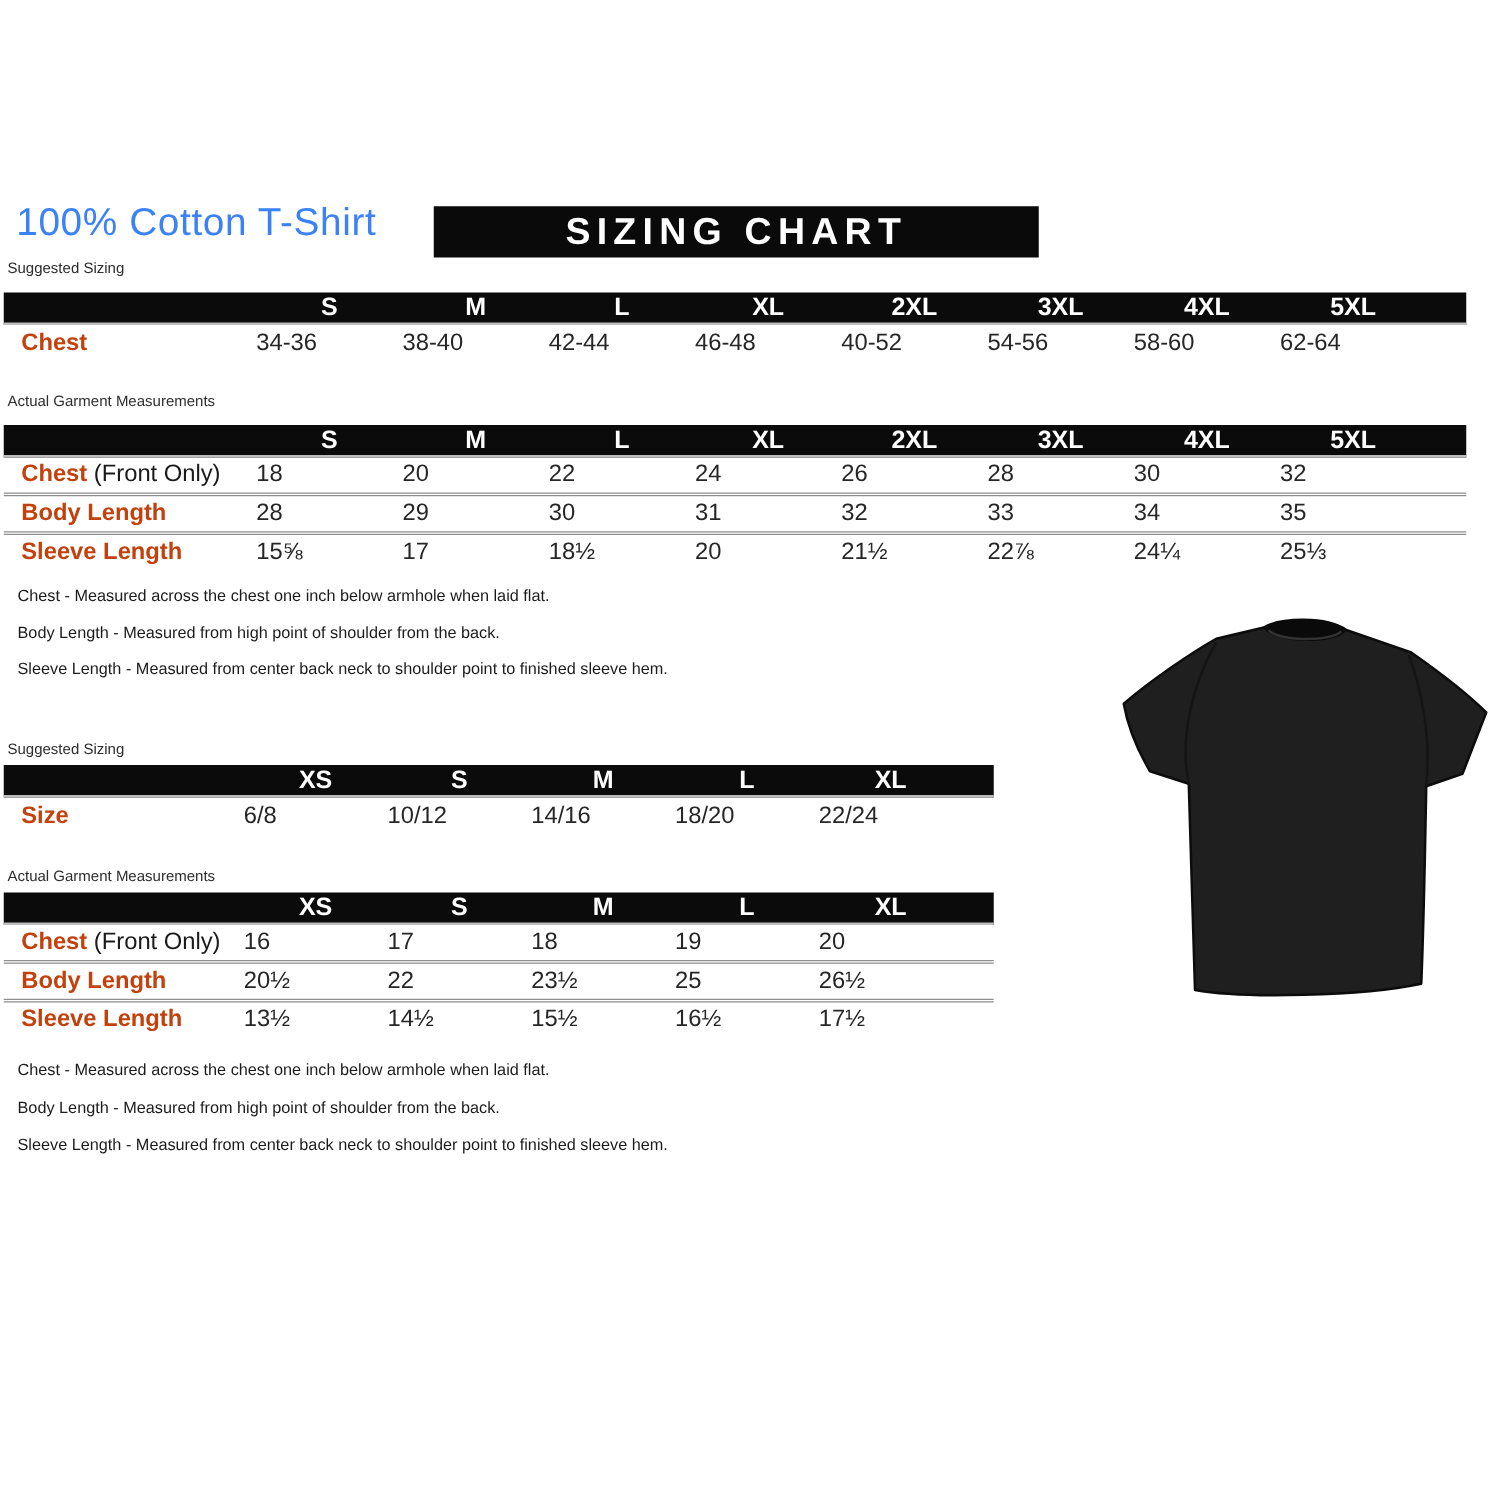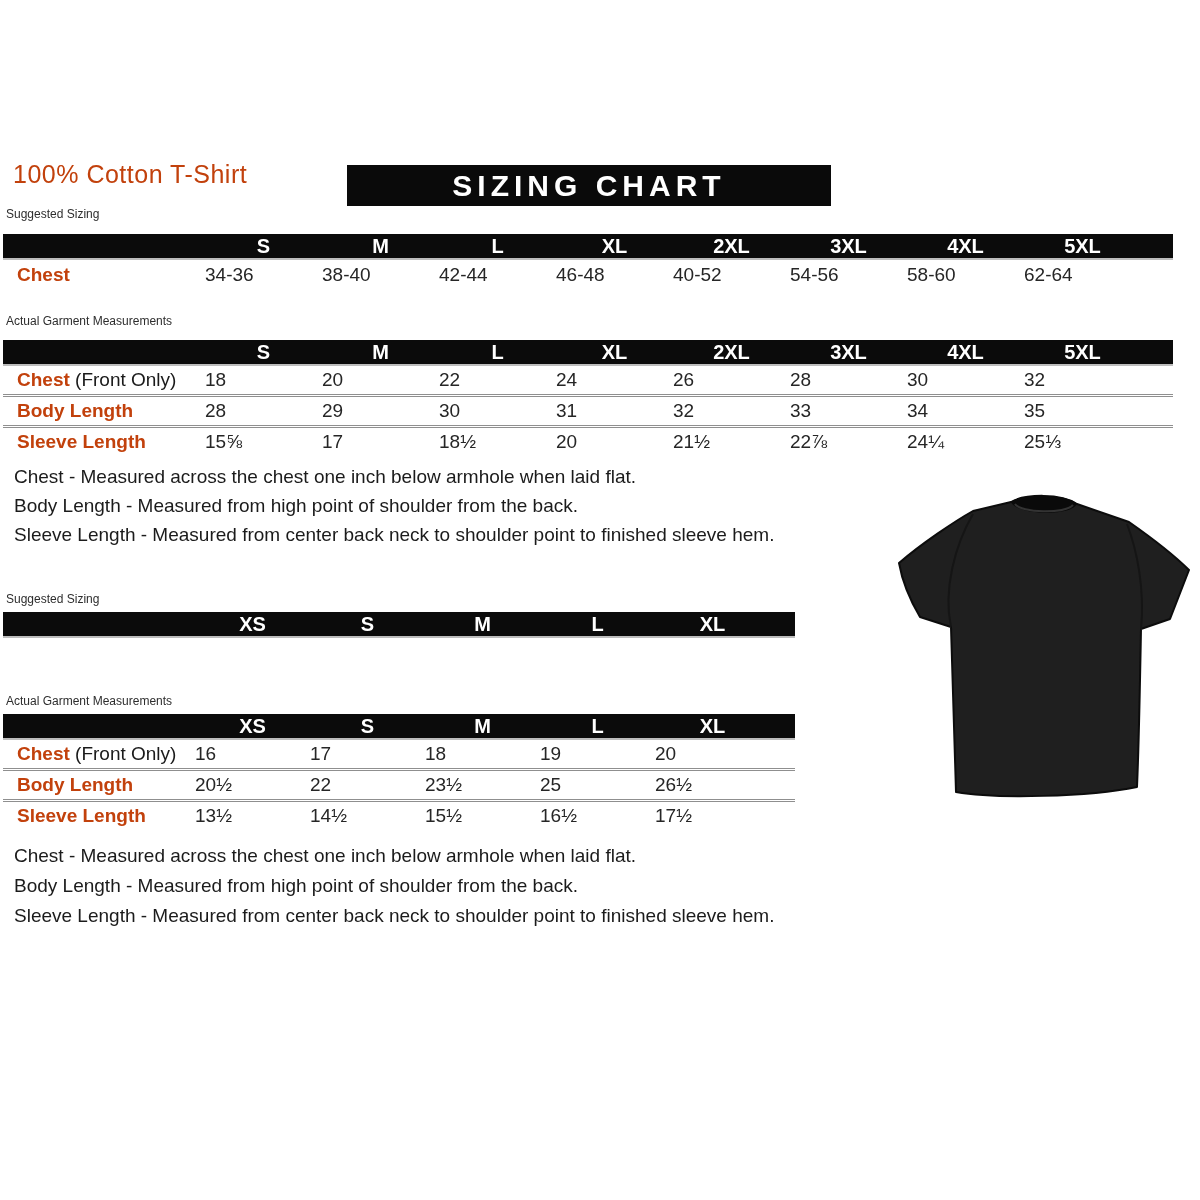--- a/index.html
+++ b/index.html
@@ -1,21 +1,21 @@
 <!DOCTYPE html>
 <html><head>
 <meta charset="utf-8">
 <style>
   html,body{margin:0;padding:0;background:#fff;}
   .canvas{
     position:relative;width:1200px;height:1200px;background:#ffffff;
     font-family:"Liberation Sans",sans-serif;color:#222;overflow:hidden;
   }
   .abs{position:absolute;}
-  .main-title{left:13px;top:160px;font-size:25px;font-weight:400;color:#c2410c;letter-spacing:.5px;}
+  .main-title{left:13px;top:160px;font-size:31px;font-weight:400;color:#3b82f6;letter-spacing:.5px;}
   .banner{
     left:347px;top:165px;width:484px;height:41px;background:#0a0a0a;
     display:flex;align-items:center;justify-content:center;
     color:#fff;font-weight:700;font-size:30px;letter-spacing:5px;
   }
   .section-label{font-size:12px;color:#2d2d2d;}
   .youth-title{left:4px;top:546px;font-size:28px;font-weight:700;color:#0f0f0f;}
 
   .sz-table{left:3px;}
   .sz-table .row{display:grid;align-items:center;}
@@ -23,21 +23,21 @@
   .t-youth .row{grid-template-columns:192px repeat(5,115px) 1fr;width:792px;}
   .sz-head{background:#0b0b0b;height:24px;border-bottom:2px solid #bdbdbd;}
   .sz-head .col-head{color:#fff;font-weight:700;font-size:20px;text-align:center;}
   .data-row{height:30px;font-size:19px;}
   .t-actual .data-row{height:28px;}
   .t-actual .data-row + .data-row{border-top:3px double #8f8f8f;}
   .cell.val{text-align:left;color:#262626;}
   .cell.label-cell{padding-left:14px;color:#1a1a1a;white-space:nowrap;}
   .cell.label-cell b{font-weight:700;color:#c2410c;}
 
-  .notes{font-size:19px;color:#1b1b1b;}
+  .notes{font-size:13px;color:#1b1b1b;}
   .notes .note{height:29px;line-height:29px;white-space:nowrap;}
   .notes-lower .note{height:30px;line-height:30px;}
 
   .tshirt-wrap{left:893px;top:490px;width:300px;height:312px;}
 </style>
 </head>
 <body>
 
 <div class="canvas">
 
@@ -139,20 +139,29 @@
   <div class="abs section-label" style="left:6px;top:592px;">Suggested Sizing</div>
 
   <div class="abs sz-table t-youth t-suggested" style="top:612px;">
       <div class="row sz-head">
         <div class="cell label-cell"></div>
         <div class="cell col-head">XS</div>
         <div class="cell col-head">S</div>
         <div class="cell col-head">M</div>
         <div class="cell col-head">L</div>
         <div class="cell col-head">XL</div>
+        <div class="cell filler"></div>
+      </div>
+      <div class="row data-row">
+        <div class="cell label-cell"><b>Size</b></div>
+        <div class="cell val">6/8</div>
+        <div class="cell val">10/12</div>
+        <div class="cell val">14/16</div>
+        <div class="cell val">18/20</div>
+        <div class="cell val">22/24</div>
         <div class="cell filler"></div>
       </div>
     </div>
 
   <div class="abs section-label" style="left:6px;top:694px;">Actual Garment Measurements</div>
 
   <div class="abs sz-table t-youth t-actual" style="top:714px;">
       <div class="row sz-head">
         <div class="cell label-cell"></div>
         <div class="cell col-head">XS</div>

